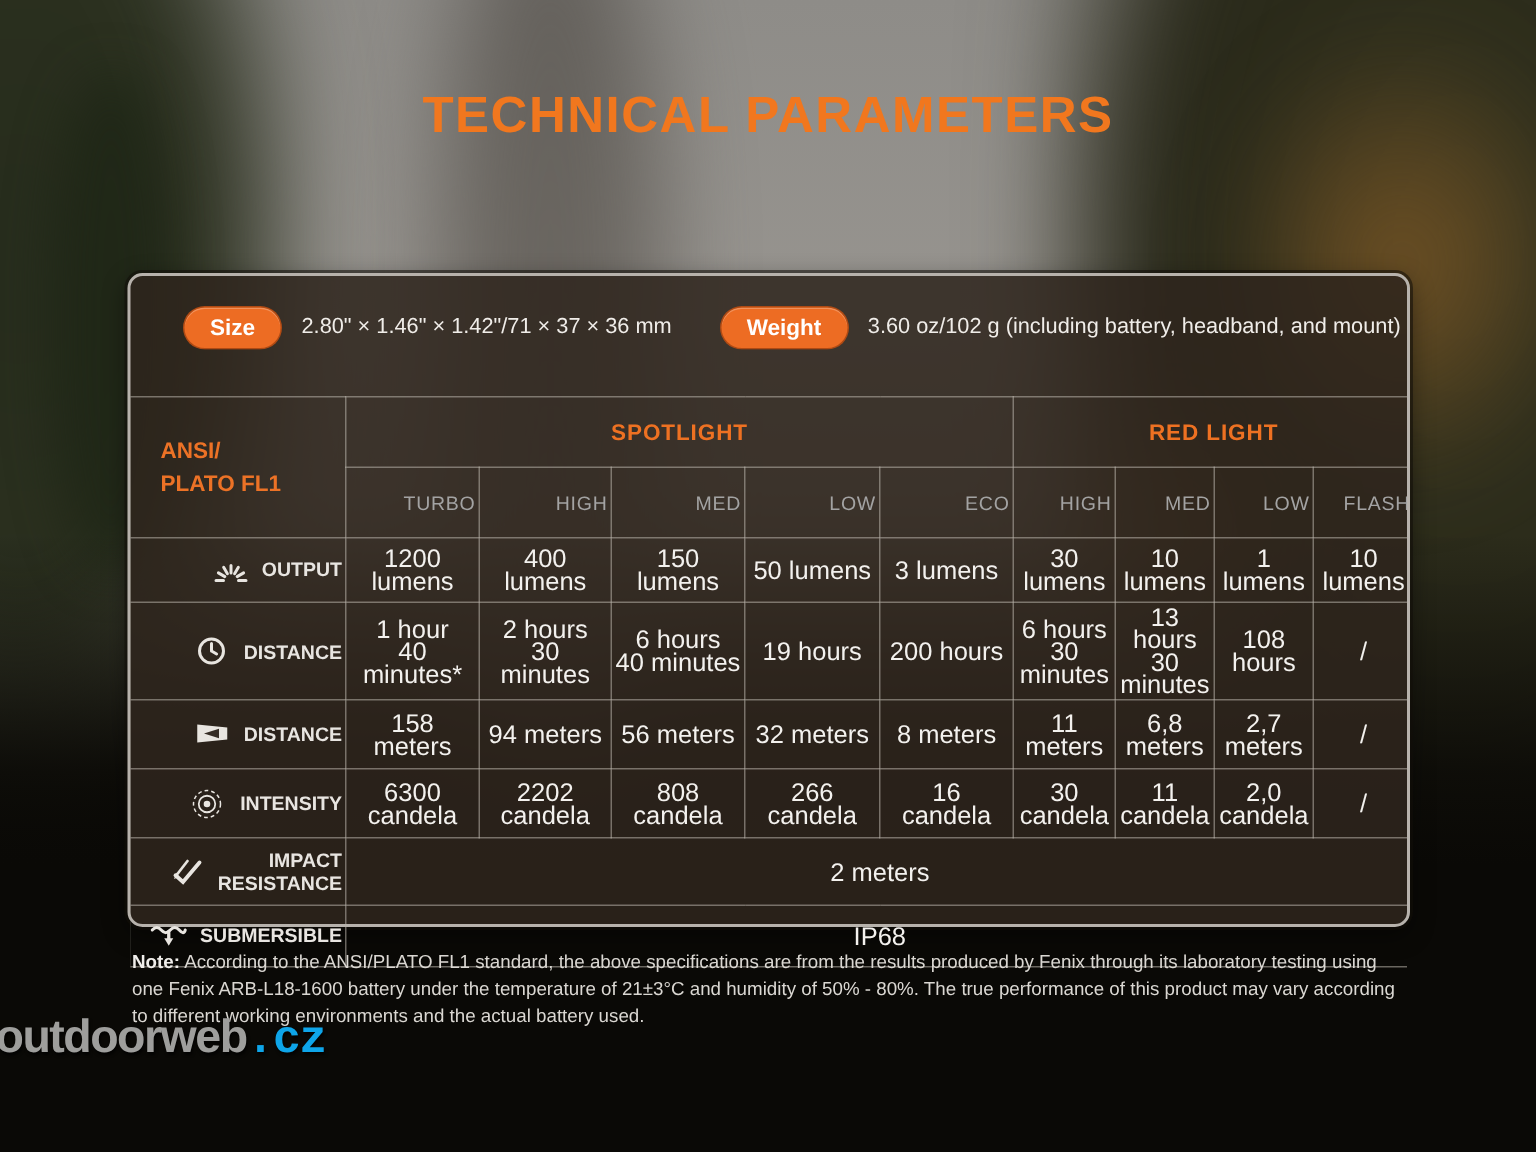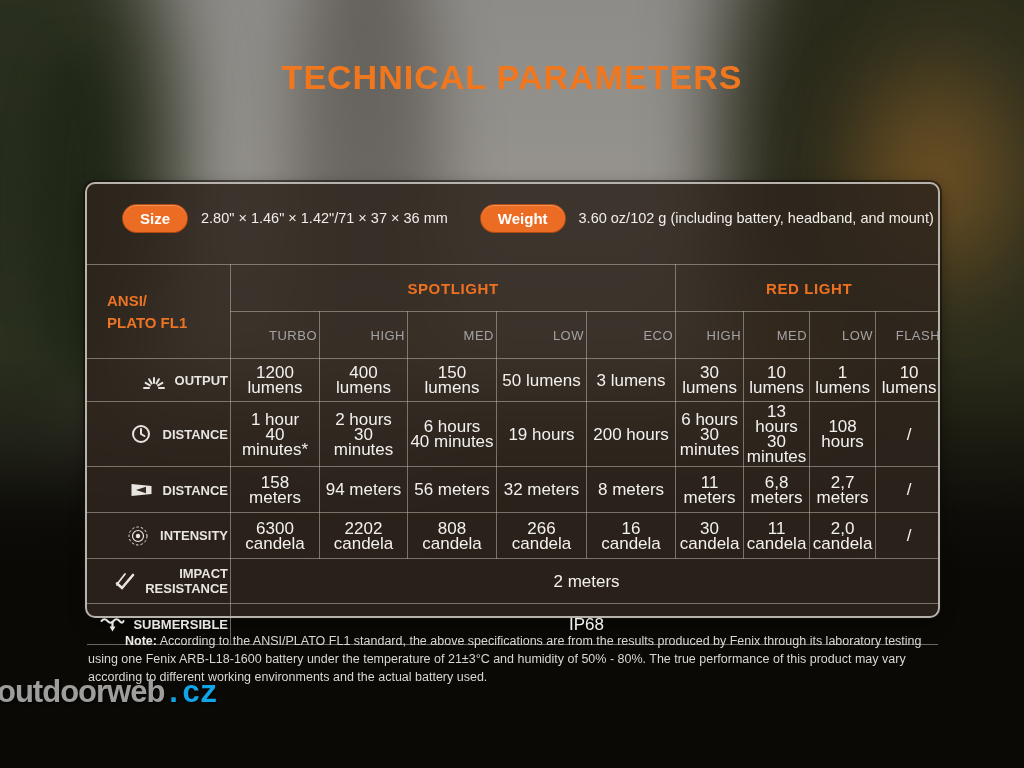--- a/index.html
+++ b/index.html
@@ -52,21 +52,21 @@
   .rowlabel .lbl{font-size:13px;font-weight:bold;color:#e8e5e1;white-space:pre-line;
     line-height:15px;vertical-align:middle;display:inline-block;}
   .icon{display:inline-block;width:26px;margin-right:7px;vertical-align:middle;}
   .icon svg{display:block;}
   .val{text-align:center;font-size:17px;color:#f3f1ee;white-space:pre-line;line-height:15px;}
   tr.r-out td{height:38px}tr.r-run td{height:41px}tr.r-dis td{height:41px}
   tr.r-int td{height:41px}tr.r-imp td{height:40px}tr.r-sub td{height:36px}
   
   .note{position:absolute;left:88px;top:632px;width:852px;color:#dad7d2;
     font-size:12.5px;line-height:18px;}
-  .note b{color:#efedea;margin-left:37px;}
+  .note b{color:#efedea;}
   .note p{margin:0;}
   
   .watermark{position:absolute;left:-3px;bottom:1px;font-size:31px;font-weight:bold;
     letter-spacing:-1px;color:#9e9e9c;text-shadow:1px 2px 2px rgba(0,0,0,.65);}
   .watermark .tld{color:#0ea5e9;font-family:Liberation Mono, monospace;}
 </style>
 </head>
 <body>
 
 <div class="stage">

